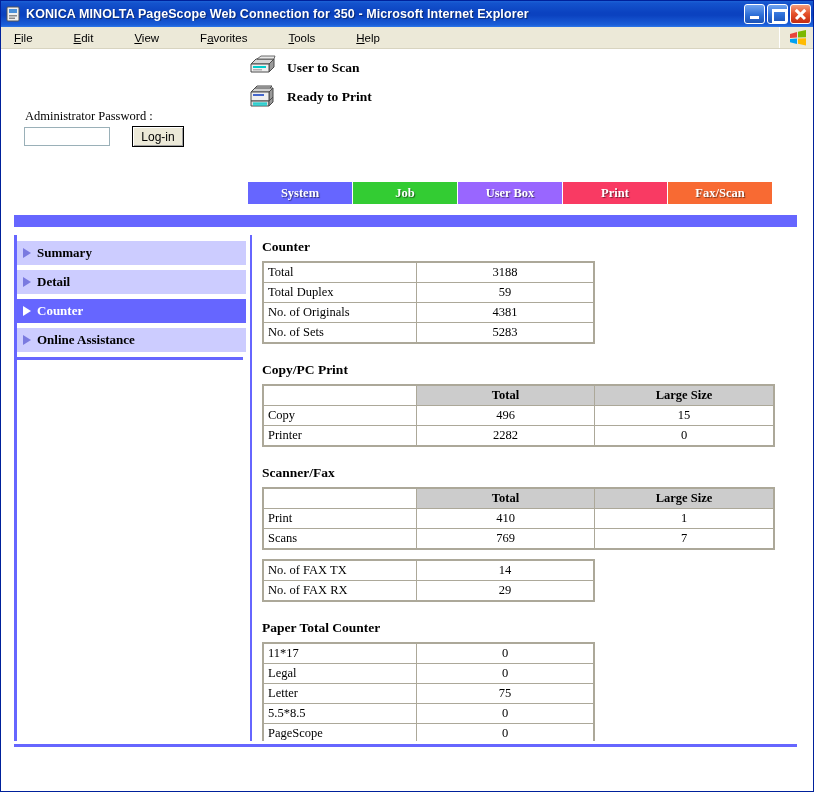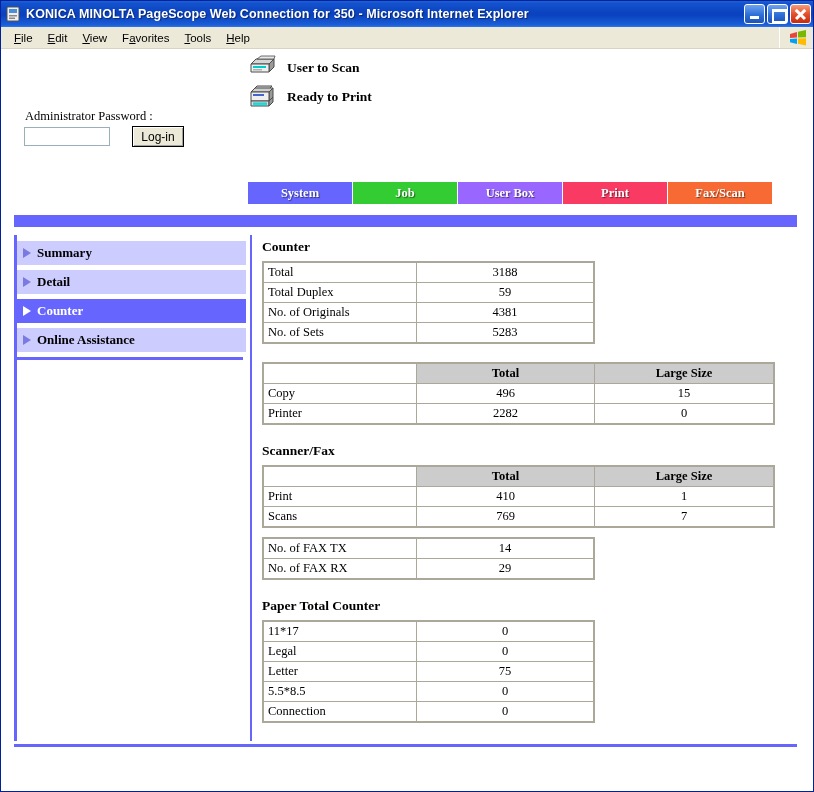--- a/index.html
+++ b/index.html
@@ -80,20 +80,21 @@
   
   #menubar {
     height: 22px;
     background: #ece9d8;
     display: flex;
     align-items: center;
     padding-left: 6px;
     flex: 0 0 auto;
     border-bottom: 1px solid #d8d4c0;
     position: relative;
+    gap: 26px;
   }
   .menuitem {
     font-family: "Liberation Sans", sans-serif;
     font-size: 11.5px;
     color: #000;
     padding: 2px 8px 2px 7px;
     cursor: default;
     white-space: nowrap;
   }
   .menuitem u { text-decoration: underline; }
@@ -478,20 +479,21 @@
               </tr>
               <tr>
                 <td class="lbl w-lbl">No. of Sets</td>
                 <td class="val w-val">5283</td>
               </tr>
             </tbody>
           </table>
 
           <div class="section-gap"></div>
 
+          <h2 class="section">Copy/PC Print</h2>
           <table class="ctable">
             <thead>
               <tr>
                 <th class="hdr-blank w-lbl"></th>
                 <th class="hdr w-val2">Total</th>
                 <th class="hdr w-big">Large Size</th>
               </tr>
             </thead>
             <tbody>
               <tr>
@@ -562,21 +564,21 @@
               </tr>
               <tr>
                 <td class="lbl w-lbl">Letter</td>
                 <td class="val w-val">75</td>
               </tr>
               <tr>
                 <td class="lbl w-lbl">5.5*8.5</td>
                 <td class="val w-val">0</td>
               </tr>
               <tr>
-                <td class="lbl w-lbl">Connection</td>
+                <td class="lbl w-lbl">PageScope</td>
                 <td class="val w-val">0</td>
               </tr>
             </tbody>
           </table>
 
         </div>
       </div>
 
       <div id="bottomrule"></div>
       <div id="footer-blank"></div>

